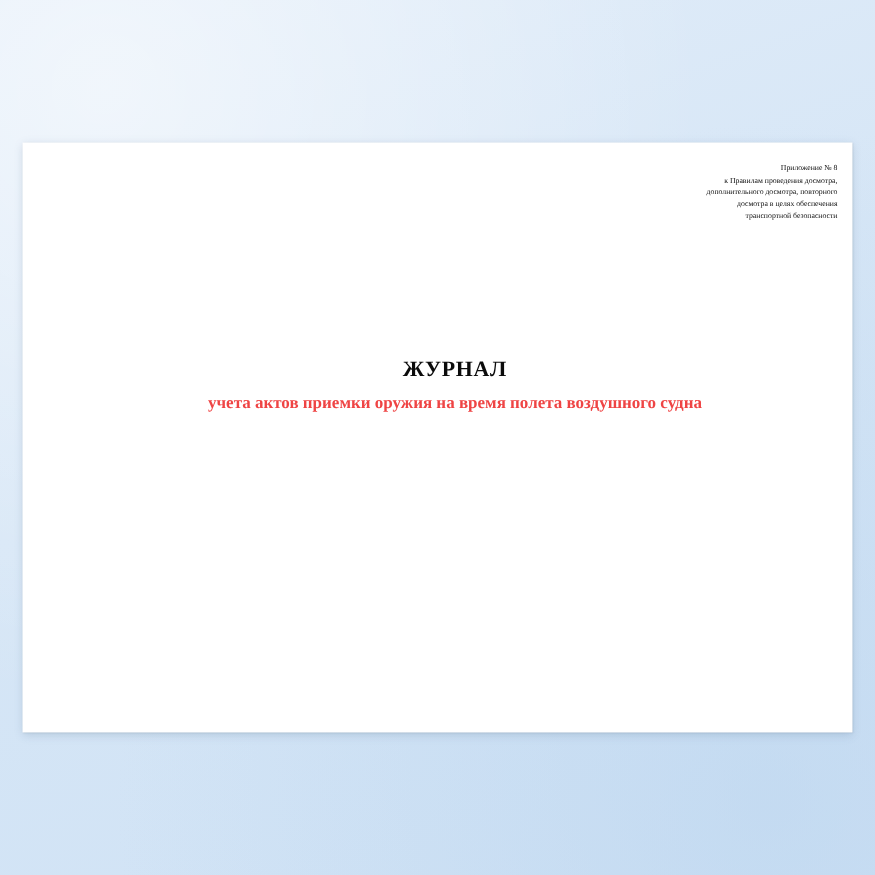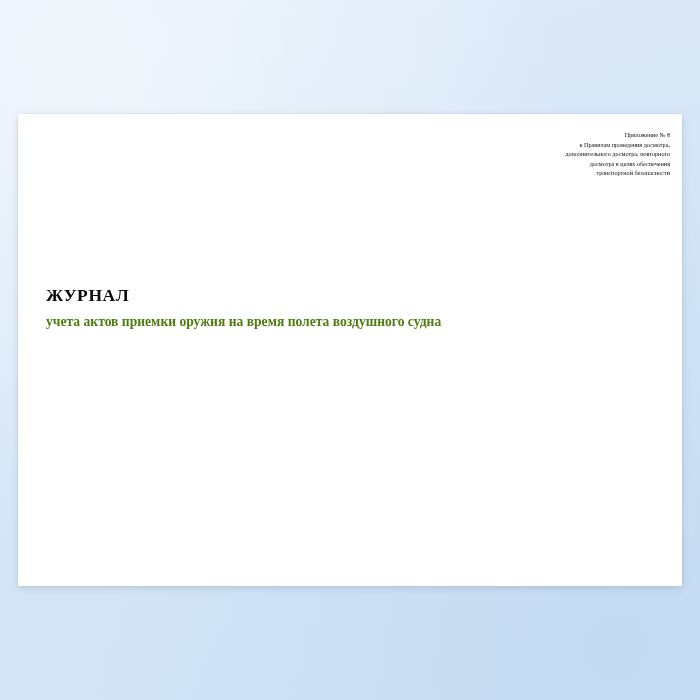--- a/index.html
+++ b/index.html
@@ -50,35 +50,35 @@
     font-family: "Liberation Serif", serif;
   }
   #appendix-note div {
     white-space: nowrap;
   }
   #title-block {
     position: absolute;
     left: 0;
     right: 0;
     top: 170px;
-    text-align: left;
+    text-align: center;
     padding-left: 28px;
   }
   #journal-word {
     font-size: 17.5px;
     font-weight: bold;
     letter-spacing: 0.6px;
     color: #0b0b0b;
     line-height: 1.3;
   }
   #journal-subtitle {
     margin-top: 6px;
     font-size: 13.6px;
     font-weight: bold;
-    color: #4d7c0f;
+    color: #ef4444;
     line-height: 1.35;
   }
 </style>
 </head>
 <body>
 
 <div id="stage">
 
   <div id="page">
 

